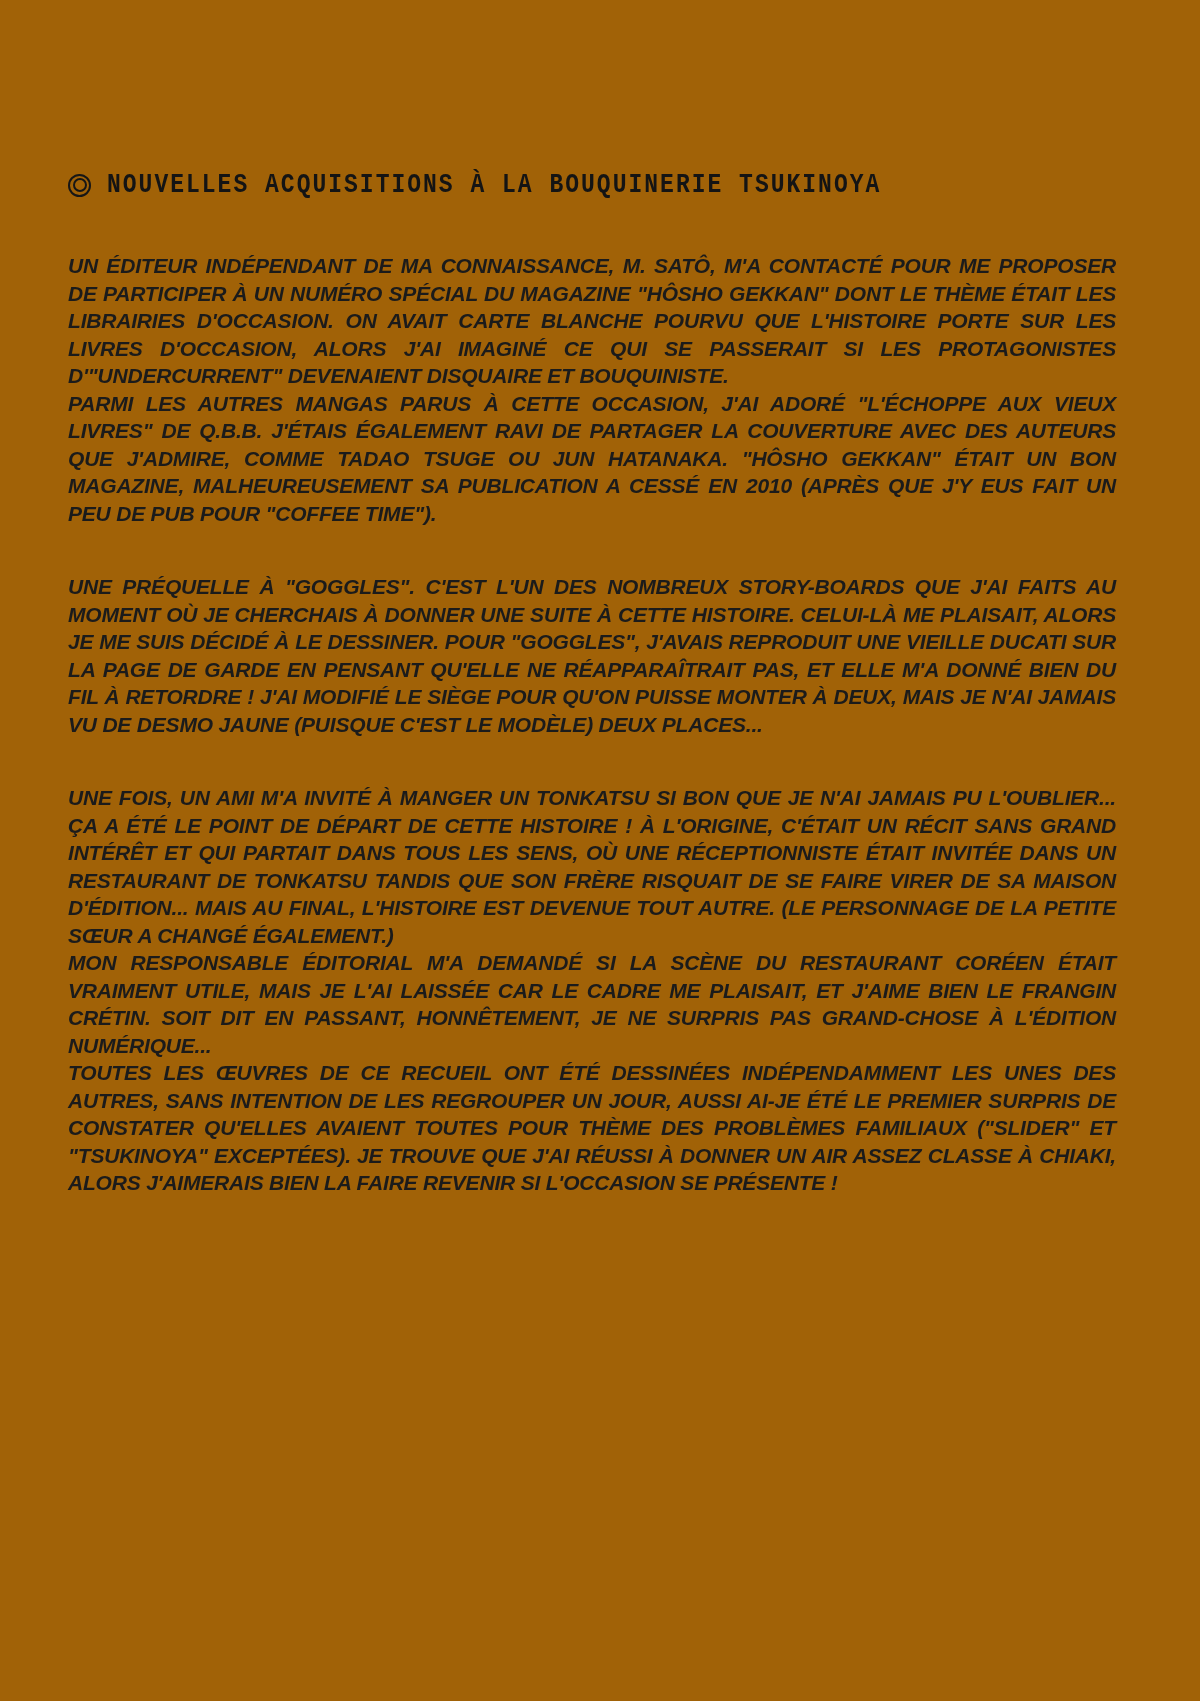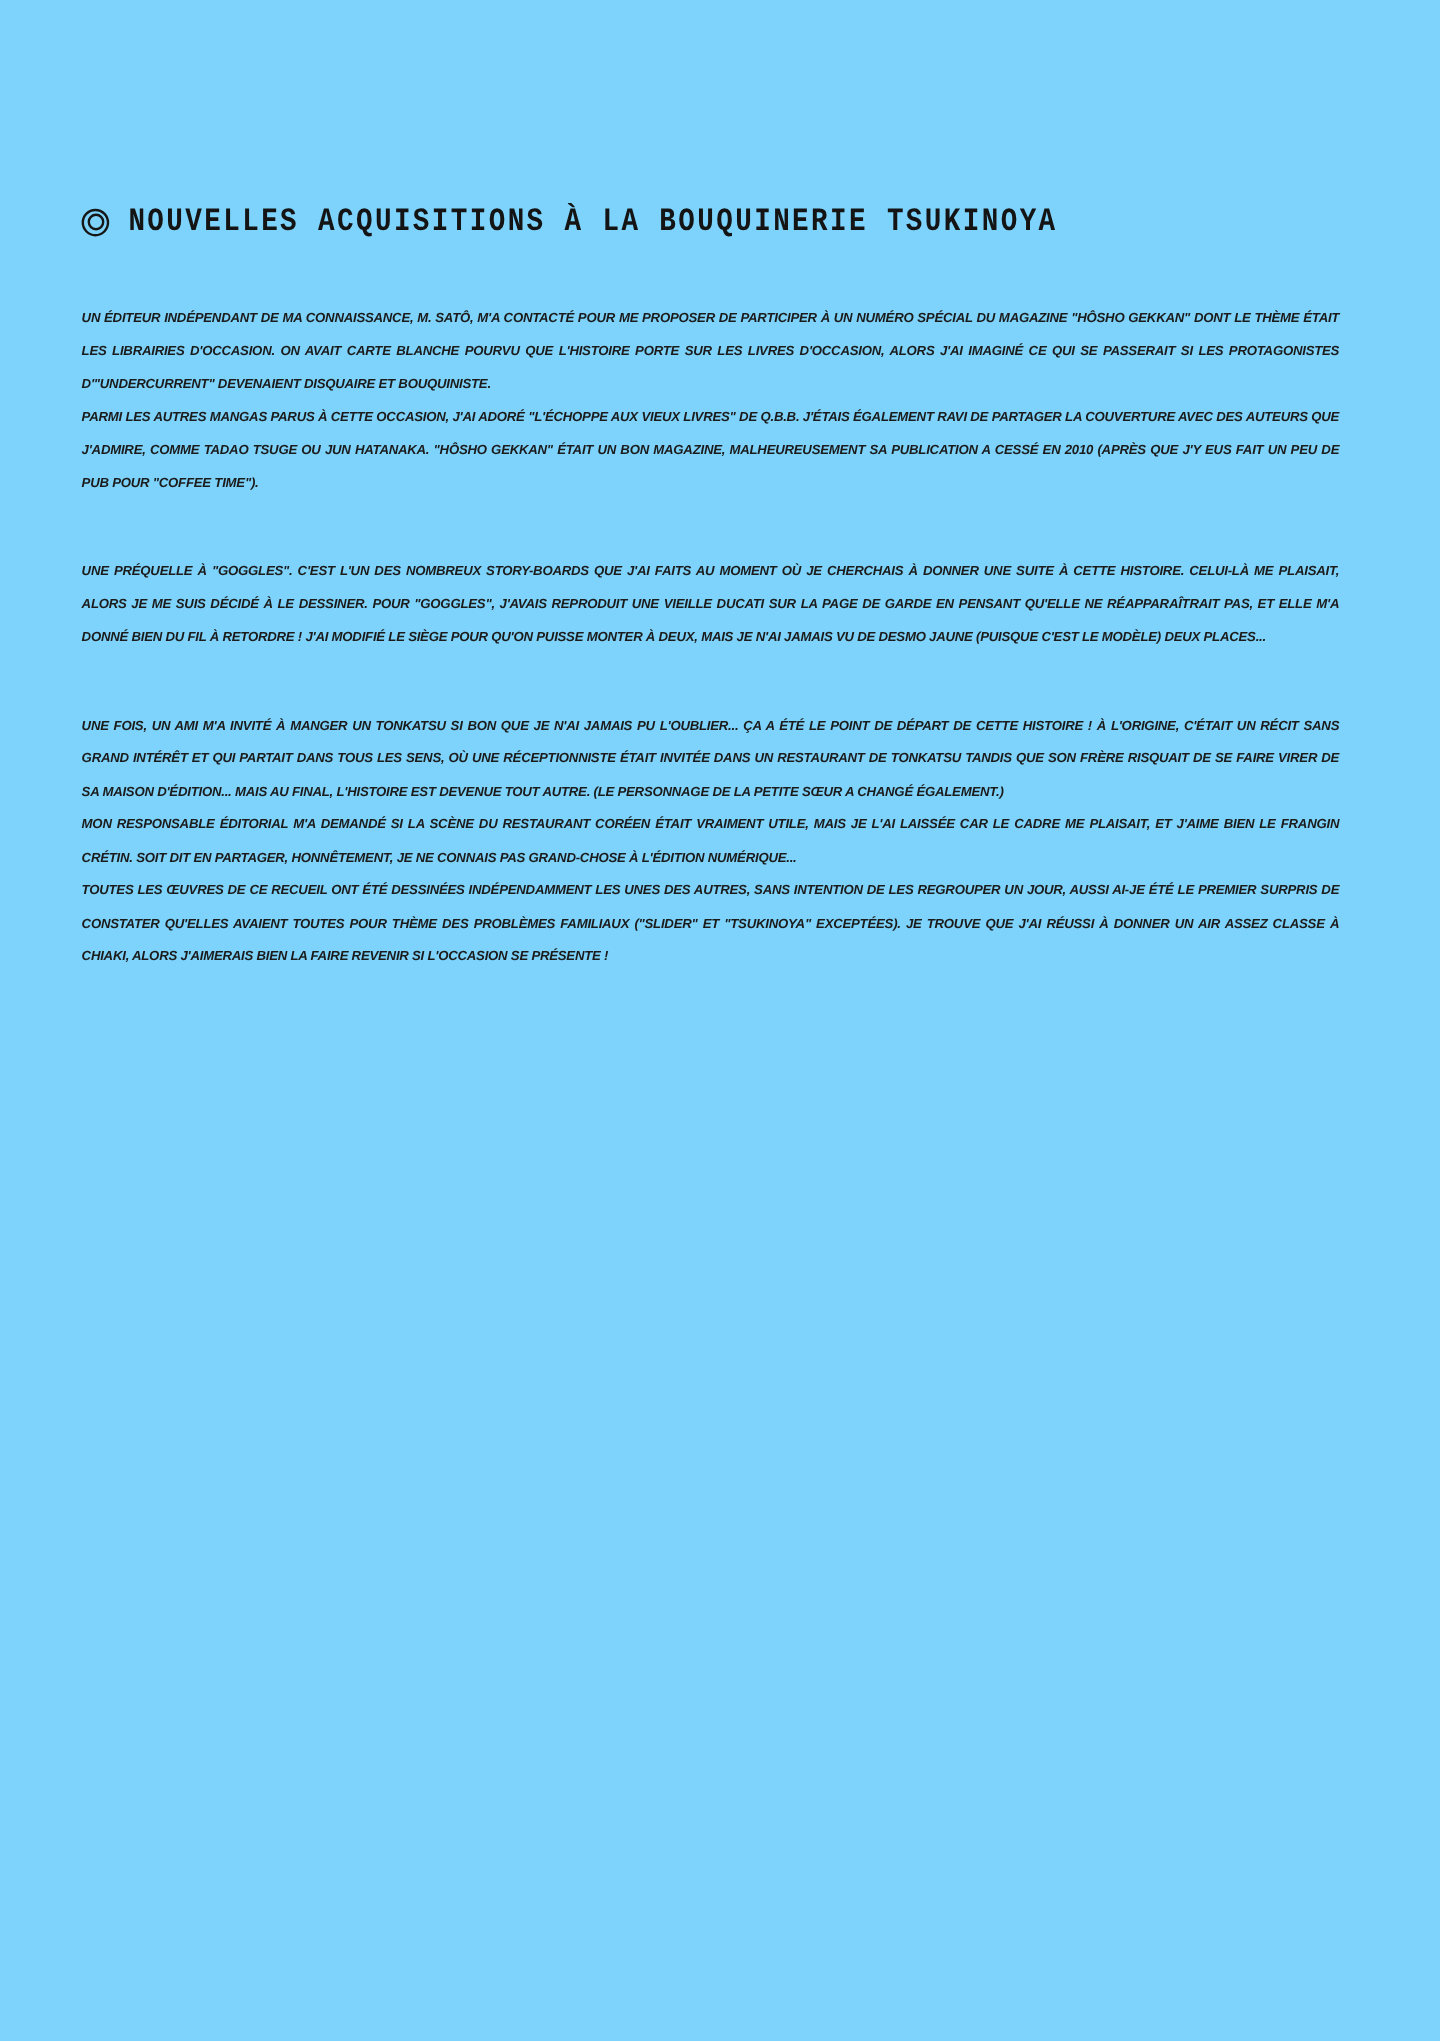--- a/index.html
+++ b/index.html
@@ -5,21 +5,21 @@
   html, body {
     margin: 0;
     padding: 0;
     background: #e9e9e9;
   }
   .page {
     position: relative;
     width: 1200px;
     height: 1701px;
     margin: 0 auto;
-    background: #7dd3fc;
+    background: #a16207;
     box-sizing: border-box;
     padding: 170px 84px 0 68px;
     overflow: hidden;
     color: #1b1b1b;
   }
   .section {
     margin: 0 0 46px 0;
   }
   .heading {
     display: flex;
@@ -52,21 +52,21 @@
     white-space: nowrap;
     display: inline-block;
     transform: scaleY(1.18);
     transform-origin: center;
     color: #141414;
   }
   .para {
     font-family: "Liberation Sans", "DejaVu Sans", sans-serif;
     font-style: italic;
     font-weight: 700;
-    font-size: 11px;
+    font-size: 21px;
     line-height: 27.5px;
     letter-spacing: -0.2px;
     text-align: justify;
     margin: 0;
     color: #1b1b1b;
   }
 </style>
 </head>
 <body>
 
@@ -80,17 +80,17 @@
     <p class="para">UN ÉDITEUR INDÉPENDANT DE MA CONNAISSANCE, M. SATÔ, M'A CONTACTÉ POUR ME PROPOSER DE PARTICIPER À UN NUMÉRO SPÉCIAL DU MAGAZINE "HÔSHO GEKKAN" DONT LE THÈME ÉTAIT LES LIBRAIRIES D'OCCASION. ON AVAIT CARTE BLANCHE POURVU QUE L'HISTOIRE PORTE SUR LES LIVRES D'OCCASION, ALORS J'AI IMAGINÉ CE QUI SE PASSERAIT SI LES PROTAGONISTES D'"UNDERCURRENT" DEVENAIENT DISQUAIRE ET BOUQUINISTE.</p>
     <p class="para">PARMI LES AUTRES MANGAS PARUS À CETTE OCCASION, J'AI ADORÉ "L'ÉCHOPPE AUX VIEUX LIVRES" DE Q.B.B. J'ÉTAIS ÉGALEMENT RAVI DE PARTAGER LA COUVERTURE AVEC DES AUTEURS QUE J'ADMIRE, COMME TADAO TSUGE OU JUN HATANAKA. "HÔSHO GEKKAN" ÉTAIT UN BON MAGAZINE, MALHEUREUSEMENT SA PUBLICATION A CESSÉ EN 2010 (APRÈS QUE J'Y EUS FAIT UN PEU DE PUB POUR "COFFEE TIME").</p>
   </section>
 
   <section class="section">
     <p class="para">UNE PRÉQUELLE À "GOGGLES". C'EST L'UN DES NOMBREUX STORY-BOARDS QUE J'AI FAITS AU MOMENT OÙ JE CHERCHAIS À DONNER UNE SUITE À CETTE HISTOIRE. CELUI-LÀ ME PLAISAIT, ALORS JE ME SUIS DÉCIDÉ À LE DESSINER. POUR "GOGGLES", J'AVAIS REPRODUIT UNE VIEILLE DUCATI SUR LA PAGE DE GARDE EN PENSANT QU'ELLE NE RÉAPPARAÎTRAIT PAS, ET ELLE M'A DONNÉ BIEN DU FIL À RETORDRE ! J'AI MODIFIÉ LE SIÈGE POUR QU'ON PUISSE MONTER À DEUX, MAIS JE N'AI JAMAIS VU DE DESMO JAUNE (PUISQUE C'EST LE MODÈLE) DEUX PLACES...</p>
   </section>
 
   <section class="section">
     <p class="para">UNE FOIS, UN AMI M'A INVITÉ À MANGER UN TONKATSU SI BON QUE JE N'AI JAMAIS PU L'OUBLIER... ÇA A ÉTÉ LE POINT DE DÉPART DE CETTE HISTOIRE ! À L'ORIGINE, C'ÉTAIT UN RÉCIT SANS GRAND INTÉRÊT ET QUI PARTAIT DANS TOUS LES SENS, OÙ UNE RÉCEPTIONNISTE ÉTAIT INVITÉE DANS UN RESTAURANT DE TONKATSU TANDIS QUE SON FRÈRE RISQUAIT DE SE FAIRE VIRER DE SA MAISON D'ÉDITION... MAIS AU FINAL, L'HISTOIRE EST DEVENUE TOUT AUTRE. (LE PERSONNAGE DE LA PETITE SŒUR A CHANGÉ ÉGALEMENT.)</p>
-    <p class="para">MON RESPONSABLE ÉDITORIAL M'A DEMANDÉ SI LA SCÈNE DU RESTAURANT CORÉEN ÉTAIT VRAIMENT UTILE, MAIS JE L'AI LAISSÉE CAR LE CADRE ME PLAISAIT, ET J'AIME BIEN LE FRANGIN CRÉTIN. SOIT DIT EN PARTAGER, HONNÊTEMENT, JE NE CONNAIS PAS GRAND-CHOSE À L'ÉDITION NUMÉRIQUE...</p>
+    <p class="para">MON RESPONSABLE ÉDITORIAL M'A DEMANDÉ SI LA SCÈNE DU RESTAURANT CORÉEN ÉTAIT VRAIMENT UTILE, MAIS JE L'AI LAISSÉE CAR LE CADRE ME PLAISAIT, ET J'AIME BIEN LE FRANGIN CRÉTIN. SOIT DIT EN PASSANT, HONNÊTEMENT, JE NE SURPRIS PAS GRAND-CHOSE À L'ÉDITION NUMÉRIQUE...</p>
     <p class="para">TOUTES LES ŒUVRES DE CE RECUEIL ONT ÉTÉ DESSINÉES INDÉPENDAMMENT LES UNES DES AUTRES, SANS INTENTION DE LES REGROUPER UN JOUR, AUSSI AI-JE ÉTÉ LE PREMIER SURPRIS DE CONSTATER QU'ELLES AVAIENT TOUTES POUR THÈME DES PROBLÈMES FAMILIAUX ("SLIDER" ET "TSUKINOYA" EXCEPTÉES). JE TROUVE QUE J'AI RÉUSSI À DONNER UN AIR ASSEZ CLASSE À CHIAKI, ALORS J'AIMERAIS BIEN LA FAIRE REVENIR SI L'OCCASION SE PRÉSENTE !</p>
   </section>
 
 </div>
 
 </body></html>

